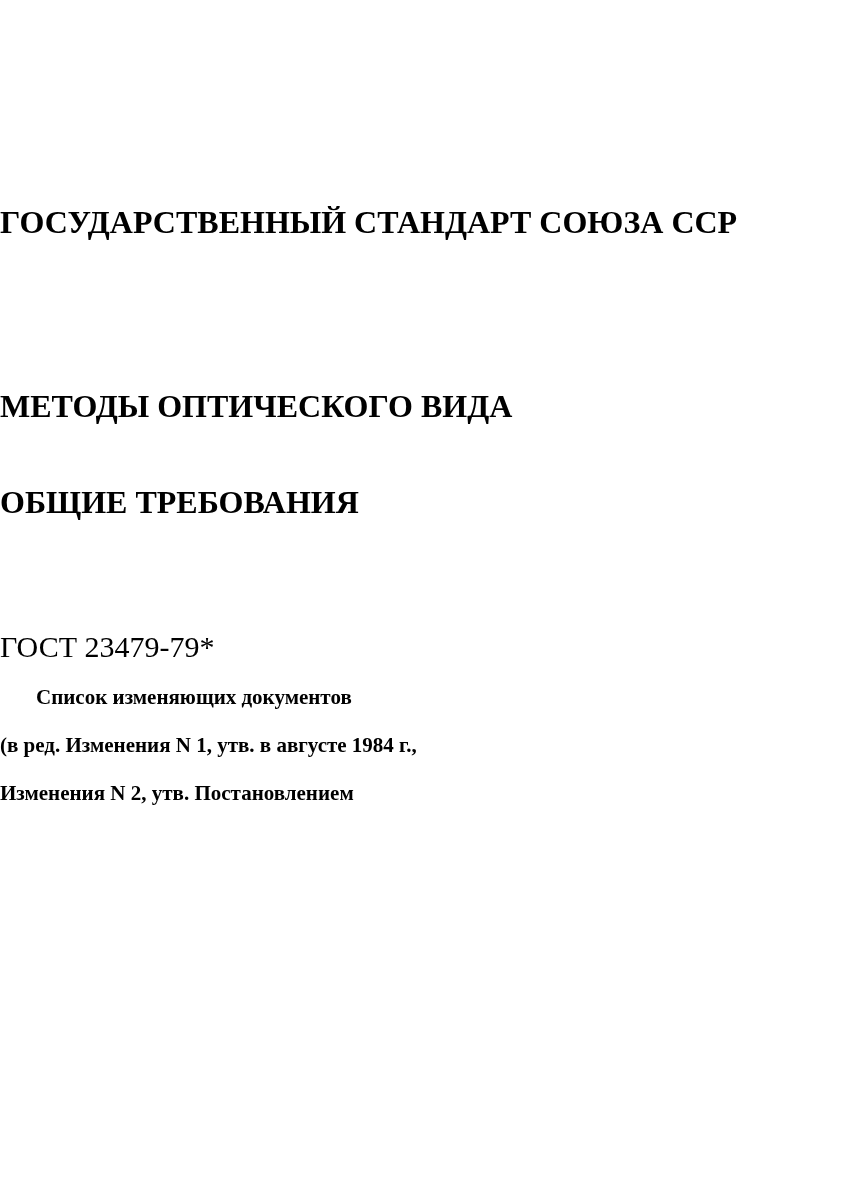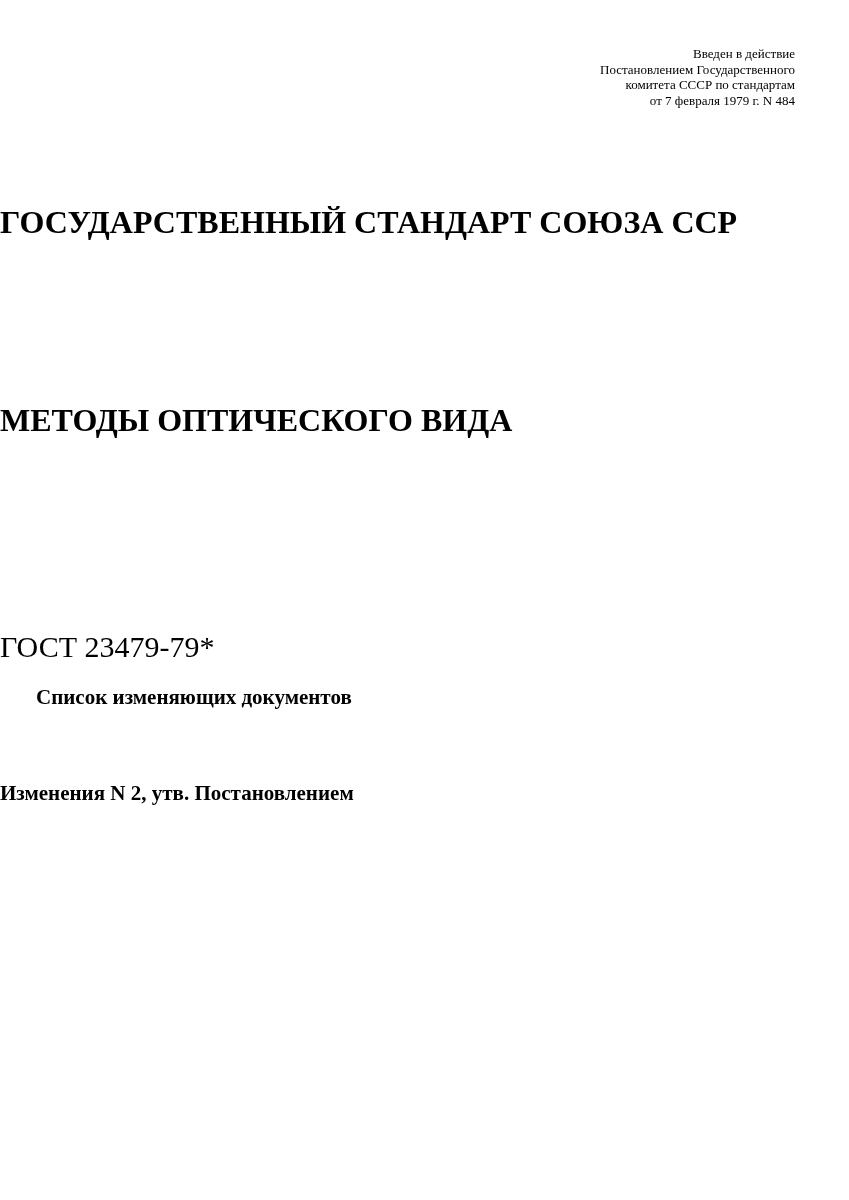--- a/index.html
+++ b/index.html
@@ -44,47 +44,43 @@
     line-height: 34px;
     font-weight: normal;
   }
   .sub-line {
     font-size: 21px;
     line-height: 26px;
     font-weight: bold;
   }
   .pos-title     { top: 204px; }
   .pos-control   { top: 298px; }
-  .pos-methods   { top: 388px; margin-top: 14px; }
+  .pos-methods   { top: 388px; }
   .pos-require   { top: 484px; }
   .pos-gost      { top: 630px; }
   .pos-spisok    { top: 684px; padding-left: 36px; }
   .pos-amend1    { top: 732px; }
   .pos-amend2    { top: 780px; }
   .pos-amend3    { top: 827px; }
 </style>
 </head>
 <body>
 
 <div class="page">
 
-  <div class="intro-block">
-    <div>Введен в действие</div>
-    <div>Постановлением Государственного</div>
-    <div>комитета СССР по стандартам</div>
-    <div>от 7 февраля 1979 г. N 484</div>
-  </div>
 
   <div class="center-line heading-xl pos-title">ГОСУДАРСТВЕННЫЙ СТАНДАРТ СОЮЗА ССР</div>
 
 
   <div class="center-line heading-xl pos-methods">МЕТОДЫ ОПТИЧЕСКОГО ВИДА</div>
 
+  <div class="center-line heading-xl pos-require">ОБЩИЕ ТРЕБОВАНИЯ</div>
 
   <div class="center-line gost-number pos-gost">ГОСТ 23479-79*</div>
 
   <div class="center-line sub-line pos-spisok">Список изменяющих документов</div>
 
+  <div class="center-line sub-line pos-amend1">(в ред. Изменения N 1, утв. в августе 1984 г.,</div>
 
   <div class="center-line sub-line pos-amend2">Изменения N 2, утв. Постановлением</div>
 
 
 </div>
 
 </body></html>

